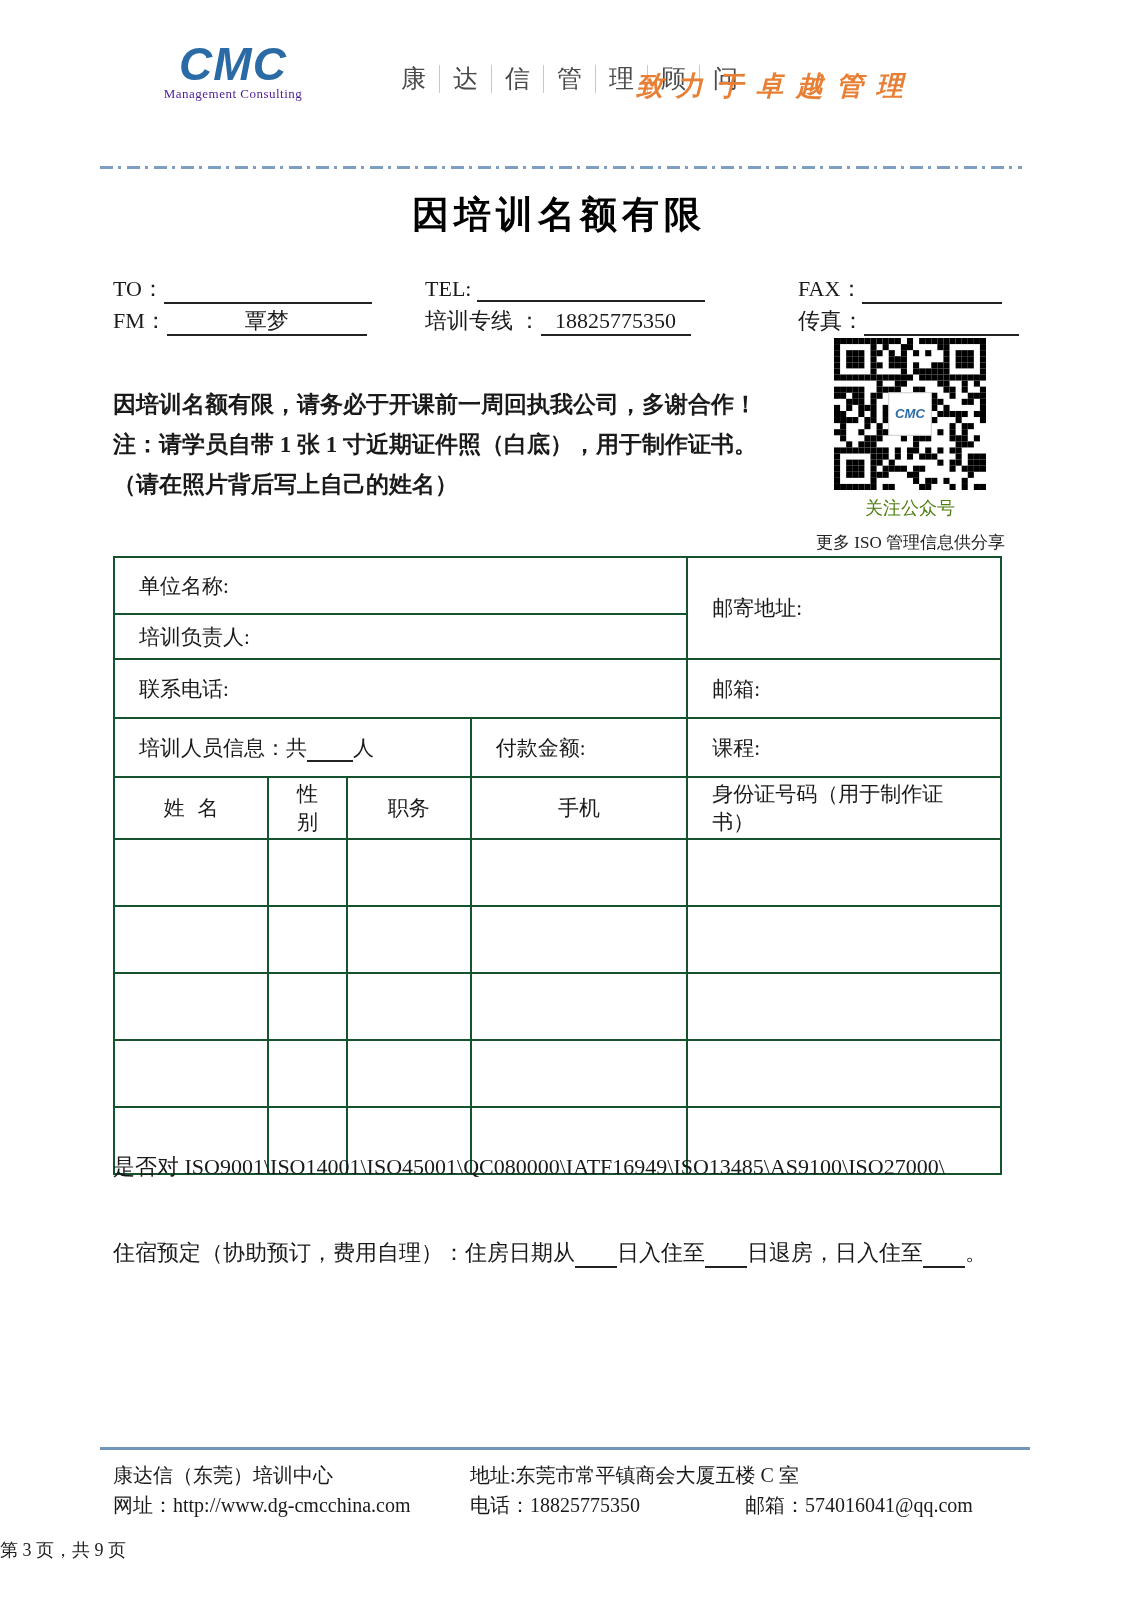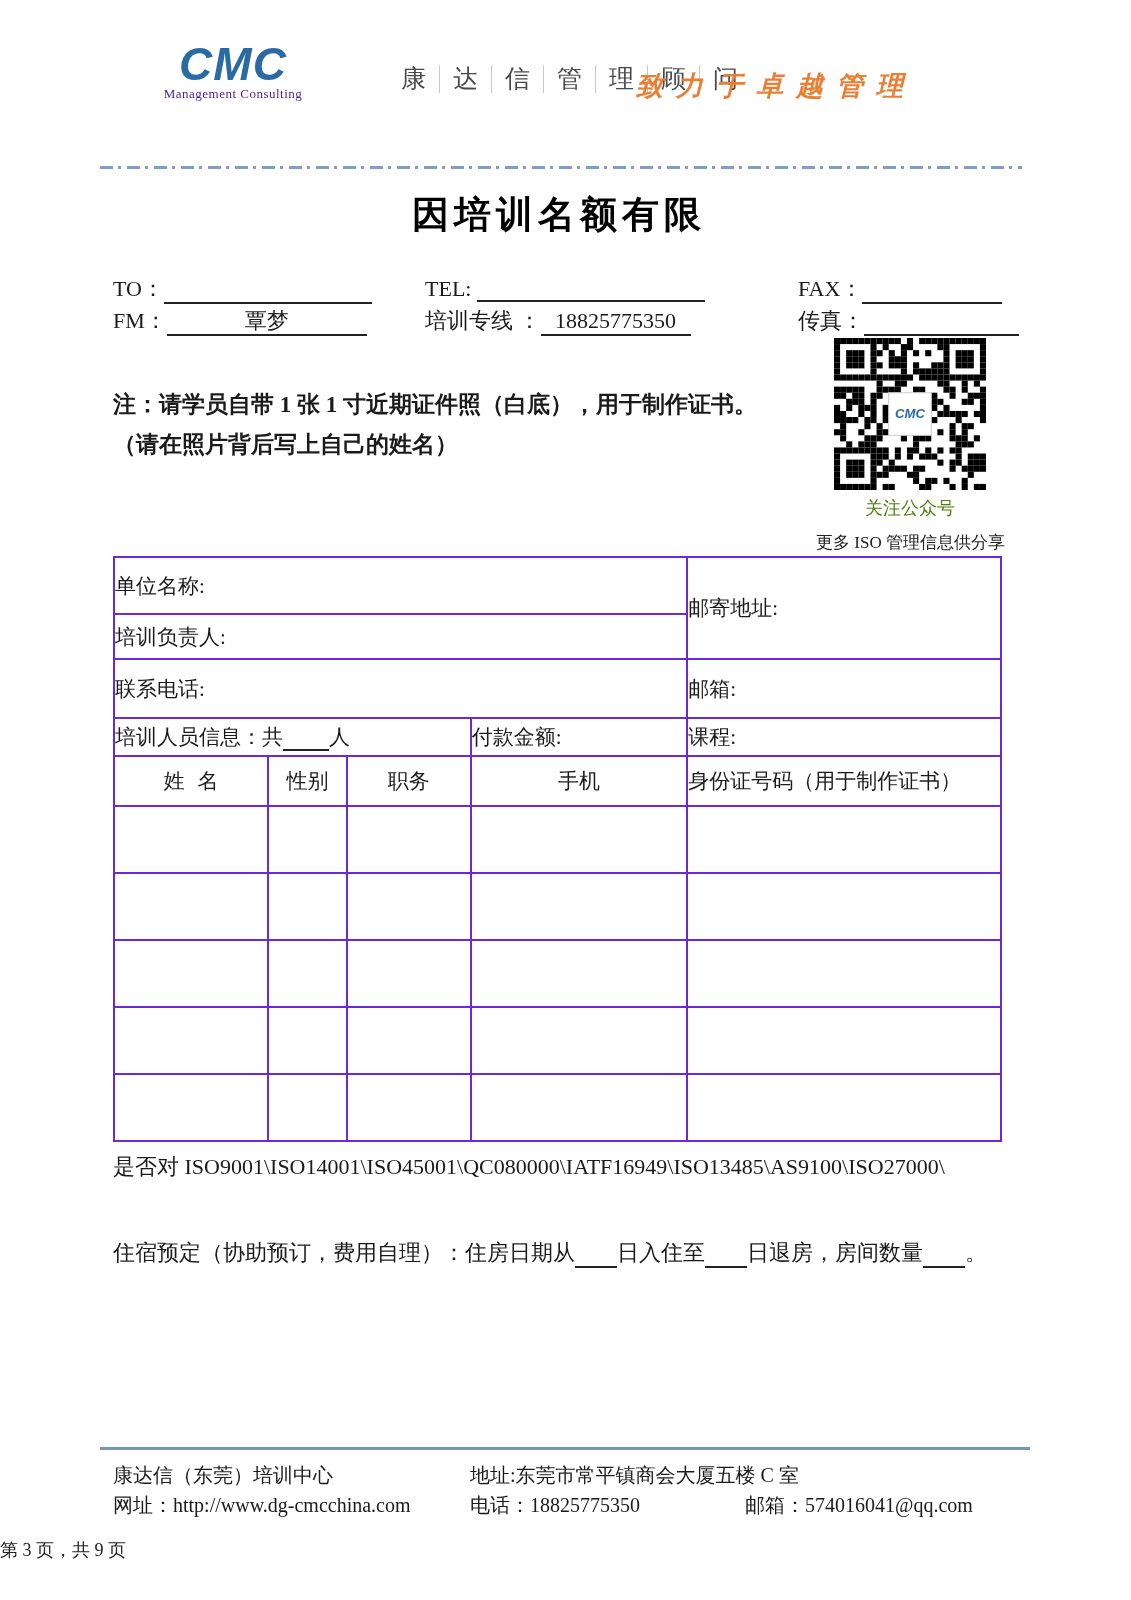--- a/index.html
+++ b/index.html
@@ -39,24 +39,24 @@
 
   
   .qrblock{position:absolute;top:338px;left:834px;width:152px;text-align:center;}
   .qr{width:152px;height:152px;}
   .qr-caption{margin-top:6px;font-size:18px;color:#4d7c0f;}
   .qr-note{position:absolute;top:531px;right:126px;font-size:17px;color:#222;}
 
   
   table.main{position:absolute;top:556px;left:113px;width:889px;border-collapse:collapse;table-layout:fixed;
              font-size:21px;}
-  table.main td{border:2px solid #6d28d9;padding:2px 0;vertical-align:middle;overflow:hidden;}
+  table.main td{border:2px solid #14532d;padding:2px 24px;vertical-align:middle;overflow:hidden;}
   td.vtop{vertical-align:top;padding-top:8px;}
   td.ctr{text-align:center;}
-  tr.r1{height:57px;} tr.r2{height:45px;} tr.r3{height:59px;} tr.r4{height:38px;} tr.r5{height:50px;font-family:Liberation Mono, monospace;}
+  tr.r1{height:57px;} tr.r2{height:45px;} tr.r3{height:59px;} tr.r4{height:59px;} tr.r5{height:50px;font-family:Liberation Mono, monospace;}
   tr.blankrow{height:67px;}
   .inline-blank{display:inline-block;width:46px;border-bottom:2px solid #222;height:24px;vertical-align:bottom;}
 
   
   .iso{position:absolute;top:1148px;left:113px;width:900px;font-size:22px;line-height:37px;}
   .iso .opt{margin-left:18px;}
   .iso .opt:first-of-type{margin-left:34px;}
   .lodging{position:absolute;top:1238px;left:113px;font-size:22px;white-space:nowrap;}
   .lodging .inline-blank{width:42px;}
 
@@ -101,20 +101,21 @@
 
   <div class="contact c-row-a">
     <span class="c-col1"><span>TO：</span><span class="blank bl-to"></span></span><span class="c-col2"><span>TEL:</span> <span class="blank bl-tel"></span></span><span class="c-col3"><span>FAX：</span><span class="blank bl-fax"></span></span>
   </div>
   <div class="contact c-row-b">
     <span class="c-col1"><span>FM：</span><span class="blank bl-fm">覃梦</span></span><span class="c-col2"><span>培训专线 ：</span><span class="blank bl-hot">18825775350</span></span><span class="c-col3"><span>传真：</span><span class="blank bl-cz"></span></span>
   </div>
 
 
   <div class="notice">
+    <div>因培训名额有限，请务必于开课前一周回执我公司，多谢合作！</div>
     <div>注：请学员自带 1 张 1 寸近期证件照（白底），用于制作证书。</div>
     <div>（请在照片背后写上自己的姓名）</div>
   </div>
 
   <div class="qrblock">
     <div class="qr" id="qr"><svg width="152" height="152" viewBox="0 0 150 150" xmlns="http://www.w3.org/2000/svg">
           <rect width="150" height="150" fill="#fff"></rect>
           <g fill="#000">
             <rect x="0" y="0" width="6" height="6"></rect>
             <rect x="6" y="0" width="6" height="6"></rect>
@@ -499,21 +500,21 @@
           <td>&nbsp;</td>
         </tr>
       </tbody>
   </table>
 
   <div class="iso">
     <div>是否对 ISO9001\ISO14001\ISO45001\QC080000\IATF16949\ISO13485\AS9100\ISO27000\</div>
   </div>
 
   <div class="lodging">
-    <span>住宿预定（协助预订，费用自理）：住房日期从</span><span class="inline-blank"></span><span>日入住至</span><span class="inline-blank"></span><span>日退房，房间数量</span><span class="inline-blank"></span><span>。</span>
+    <span>住宿预定（协助预订，费用自理）：住房日期从</span><span class="inline-blank"></span><span>日入住至</span><span class="inline-blank"></span><span>日退房，日入住至</span><span class="inline-blank"></span><span>。</span>
   </div>
 
   <div class="footline"></div>
   <div class="f-row f1">
     <span class="f-c1">康达信（东莞）培训中心</span>
     <span class="f-c2">地址:东莞市常平镇商会大厦五楼 C 室</span>
   </div>
   <div class="f-row f2">
     <span class="f-c1"><span>网址：</span><span>http://www.dg-cmcchina.com</span></span>
     <span class="f-c2"><span>电话：</span><span>18825775350</span></span>

